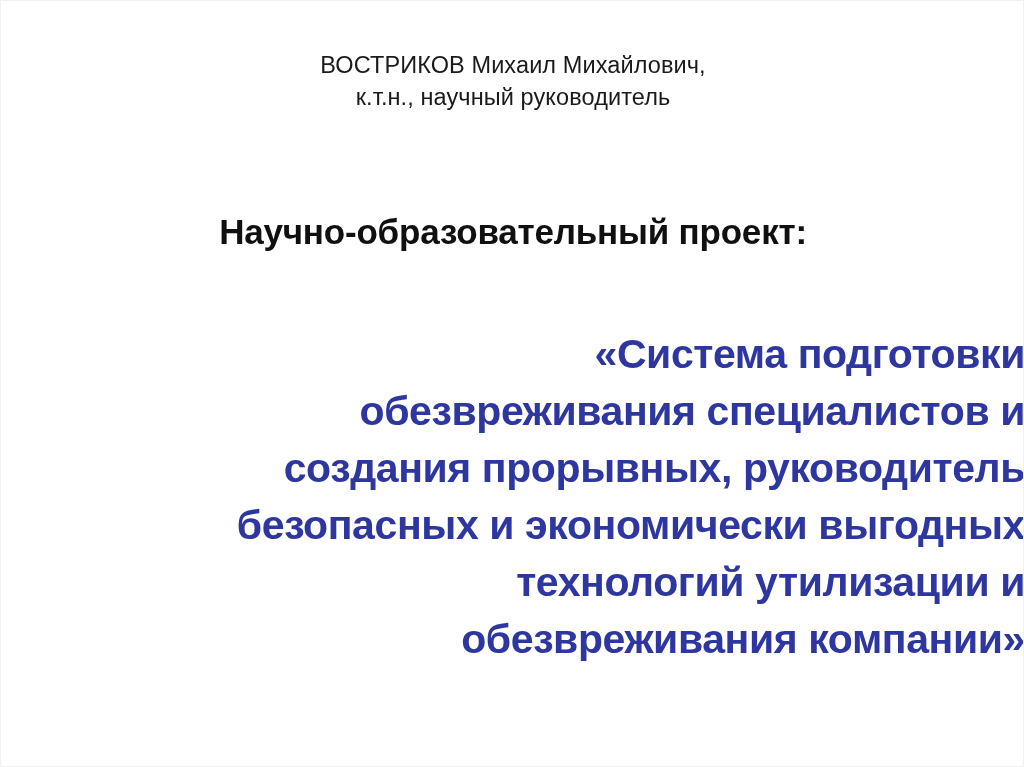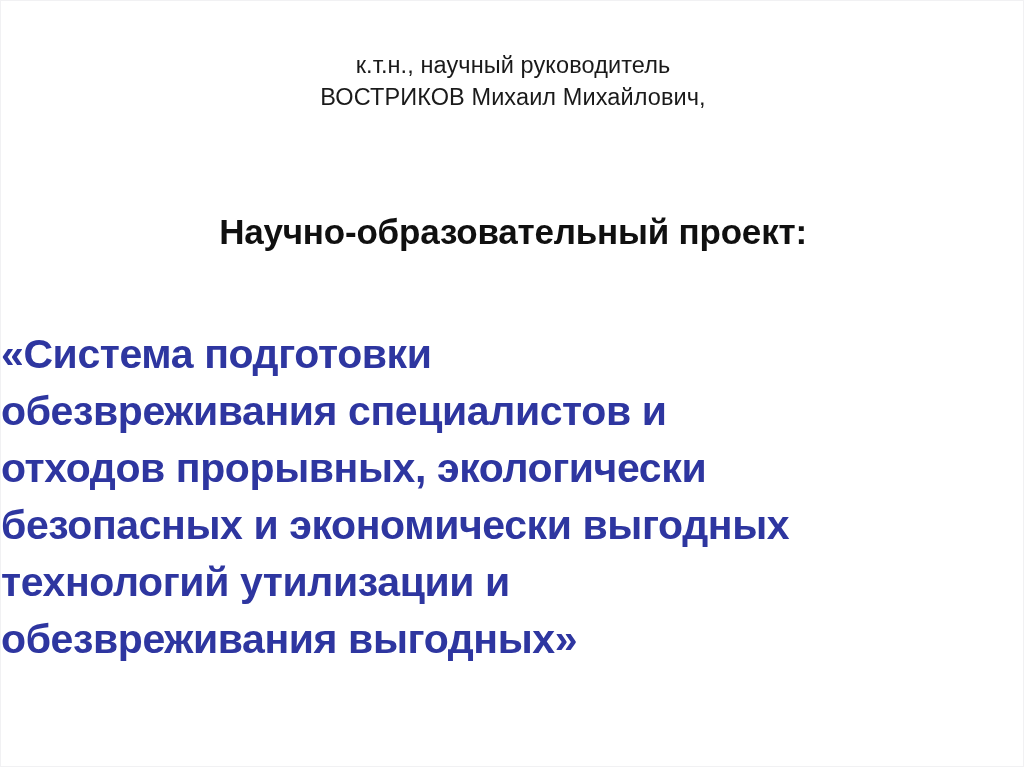--- a/index.html
+++ b/index.html
@@ -60,47 +60,47 @@
     letter-spacing: -0.2px;
     white-space: nowrap;
   }
 
   
   .project-title {
     position: absolute;
     left: 0;
     top: 325px;
     width: 1024px;
-    text-align: left;
+    text-align: right;
   }
   .title-line {
     display: block;
     color: #2E36A0;
     font-family: "Liberation Sans", sans-serif;
     font-weight: bold;
     font-size: 41px;
     line-height: 57px;
     letter-spacing: -0.4px;
     white-space: nowrap;
   }
 </style>
 </head>
 <body>
 
 <div id="slide">
 
   <div class="presenter-block">
+    <span class="presenter-line">ВОСТРИКОВ Михаил Михайлович,</span>
     <span class="presenter-line">к.т.н., научный руководитель</span>
-    <span class="presenter-line">ВОСТРИКОВ Михаил Михайлович,</span>
   </div>
 
   <div class="project-heading">Научно-образовательный проект:</div>
 
   <div class="project-title">
     <span class="title-line">«Система подготовки</span>
     <span class="title-line">обезвреживания специалистов и</span>
-    <span class="title-line">отходов прорывных, экологически</span>
+    <span class="title-line">создания прорывных, руководитель</span>
     <span class="title-line">безопасных и экономически выгодных</span>
     <span class="title-line">технологий утилизации и</span>
-    <span class="title-line">обезвреживания выгодных»</span>
+    <span class="title-line">обезвреживания компании»</span>
   </div>
 
 </div>
 
 </body></html>

